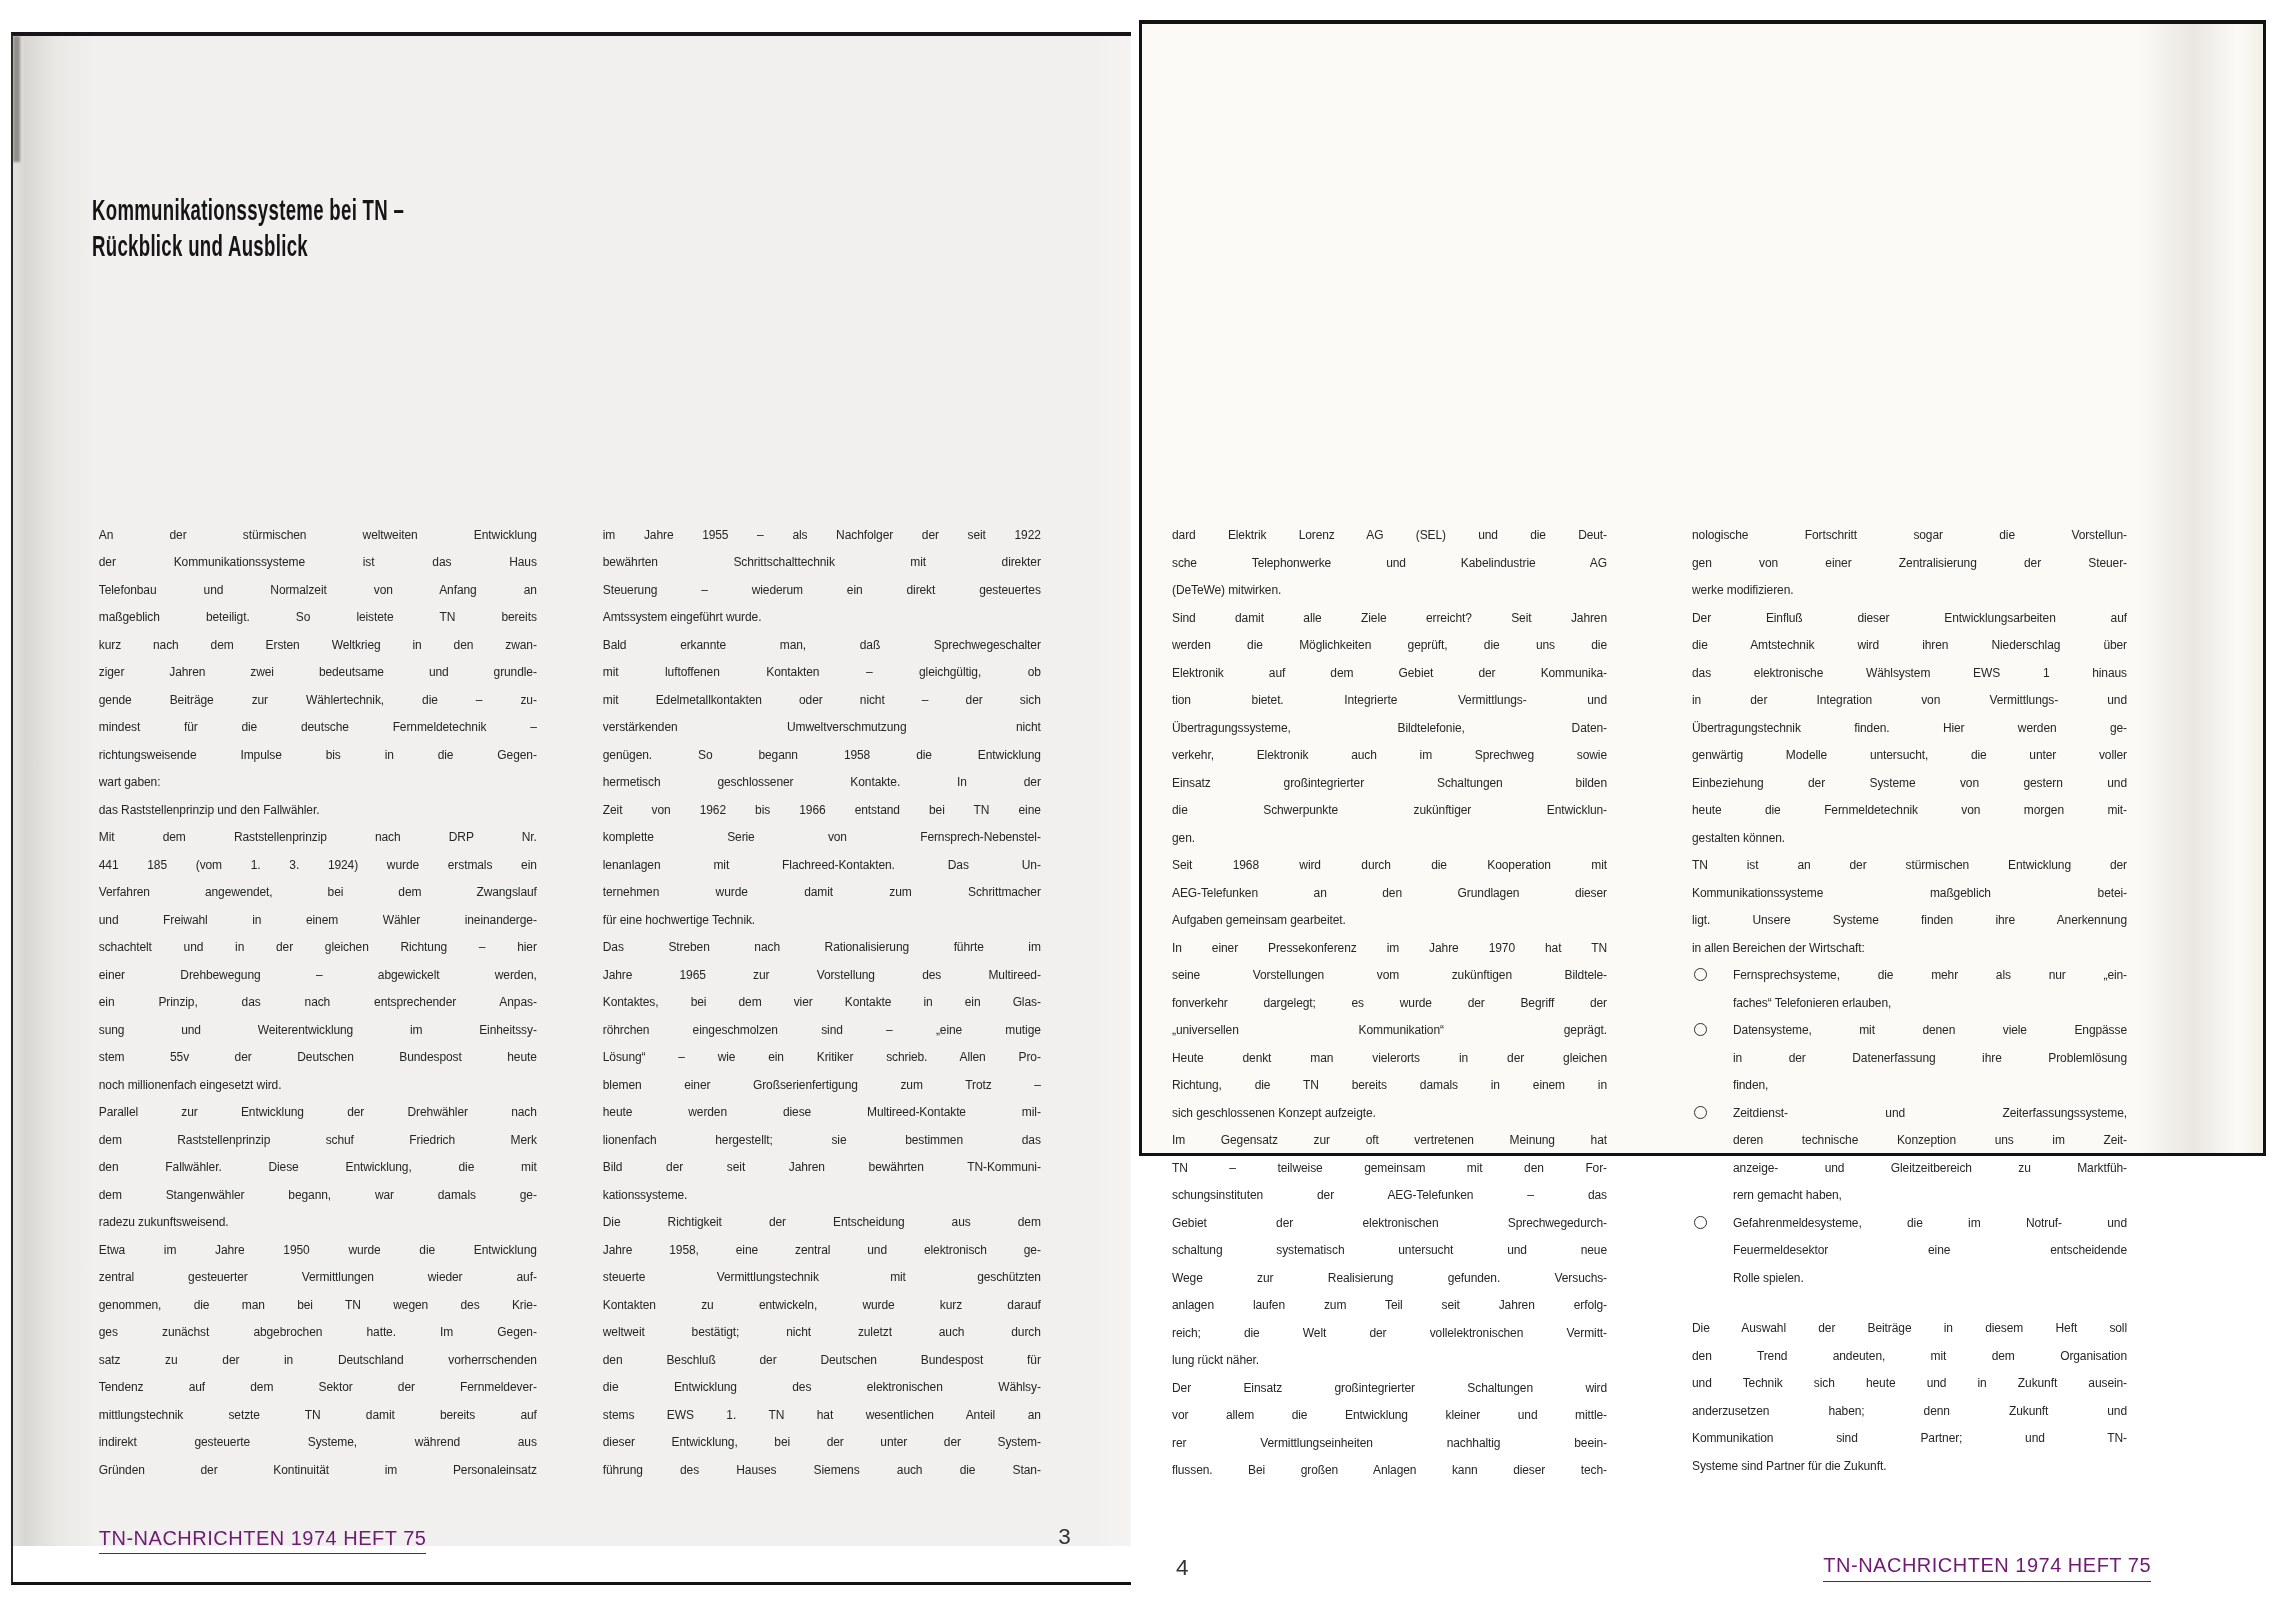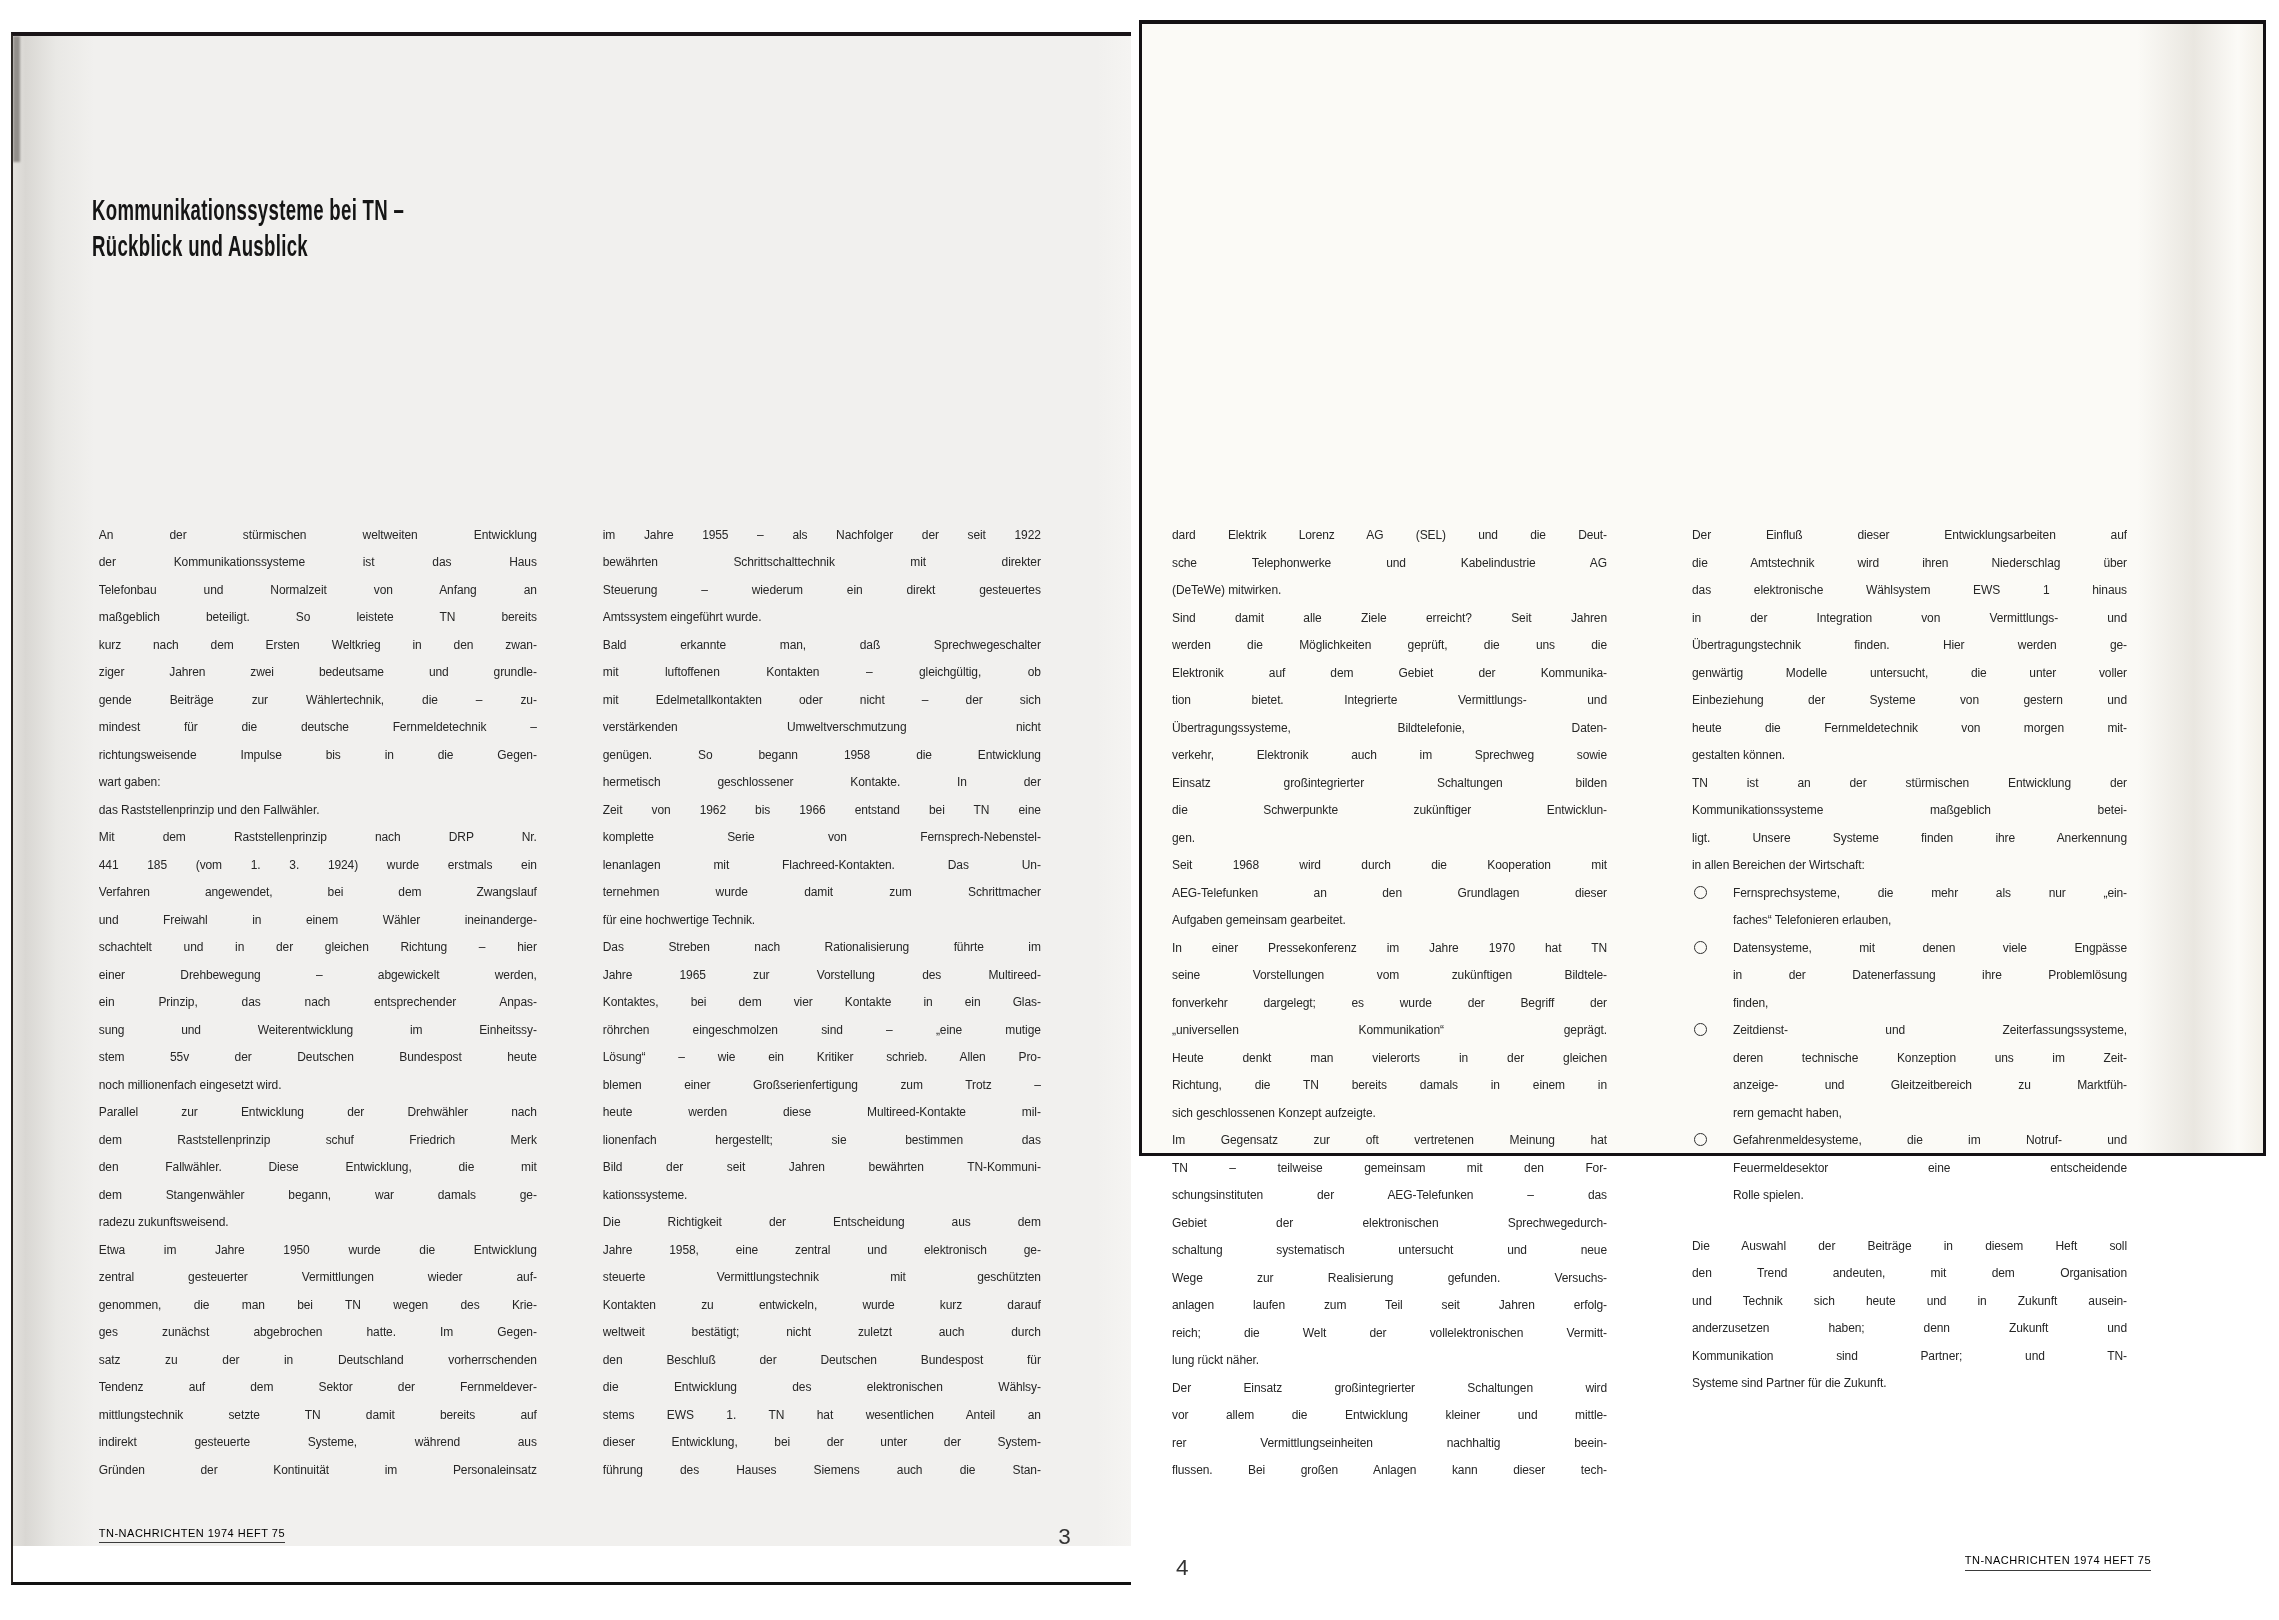--- a/index.html
+++ b/index.html
@@ -40,21 +40,21 @@
   }
   .line.end{text-align-last:left;}
   .para{margin:0;}
   .para.gap{margin-top:23px;}
   .bullet-item{position:relative;padding-left:41px;}
   .bullet-item .bullet-circle{
     position:absolute;left:1.8px;top:6.3px;width:10.8px;height:10.8px;
     border:1.8px solid #2f2f2f;border-radius:50%;background:transparent;
   }
   .footer{
-    position:absolute;font-size:11px;letter-spacing:0.5px;color:#000000;
+    position:absolute;font-size:20px;letter-spacing:0.5px;color:#701a75;
     border-bottom:1.8px solid #3a3a3a;padding-bottom:3.6px;white-space:nowrap;
   }
   #footer-left{left:86px;top:1491px;}
   #footer-right{right:112px;top:1530px;}
   .page-num{position:absolute;font-size:22.5px;color:#333;}
   #page-num-3{left:1022px;top:1488px;width:36px;text-align:right;}
   #page-num-4{left:34px;top:1531px;}
   #col1{left:86px;top:486px;width:438px;}
   #col2{left:590px;top:486px;width:438px;}
   #col3{left:30px;top:498px;width:435px;}
@@ -212,20 +212,25 @@
       </div>
       <div class="para">
         <div class="line">Der Einsatz großintegrierter Schaltungen wird</div>
         <div class="line">vor allem die Entwicklung kleiner und mittle-</div>
         <div class="line">rer Vermittlungseinheiten nachhaltig beein-</div>
         <div class="line">flussen. Bei großen Anlagen kann dieser tech-</div>
       </div>
     </div>
   <div class="col" id="col4">
       <div class="para">
+        <div class="line">nologische Fortschritt sogar die Vorstellun-</div>
+        <div class="line">gen von einer Zentralisierung der Steuer-</div>
+        <div class="line end">werke modifizieren.</div>
+      </div>
+      <div class="para">
         <div class="line">Der Einfluß dieser Entwicklungsarbeiten auf</div>
         <div class="line">die Amtstechnik wird ihren Niederschlag über</div>
         <div class="line">das elektronische Wählsystem EWS 1 hinaus</div>
         <div class="line">in der Integration von Vermittlungs- und</div>
         <div class="line">Übertragungstechnik finden. Hier werden ge-</div>
         <div class="line">genwärtig Modelle untersucht, die unter voller</div>
         <div class="line">Einbeziehung der Systeme von gestern und</div>
         <div class="line">heute die Fernmeldetechnik von morgen mit-</div>
         <div class="line end">gestalten können.</div>
       </div>

